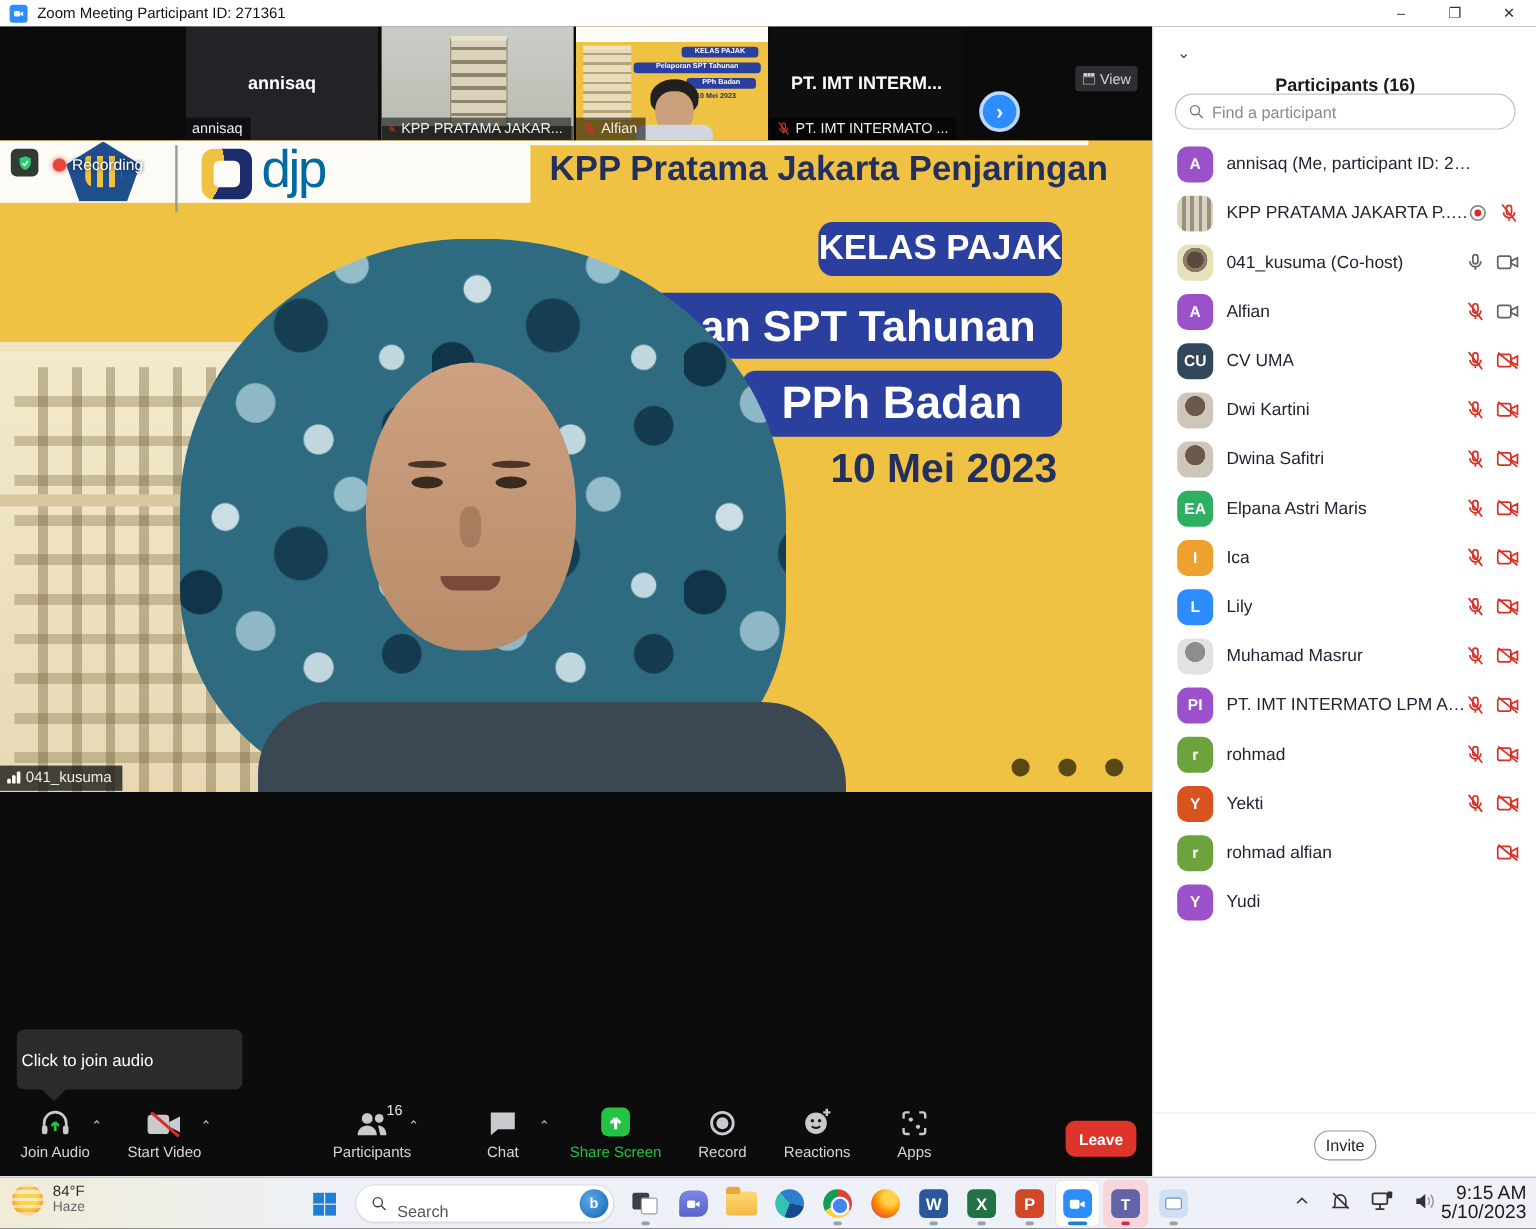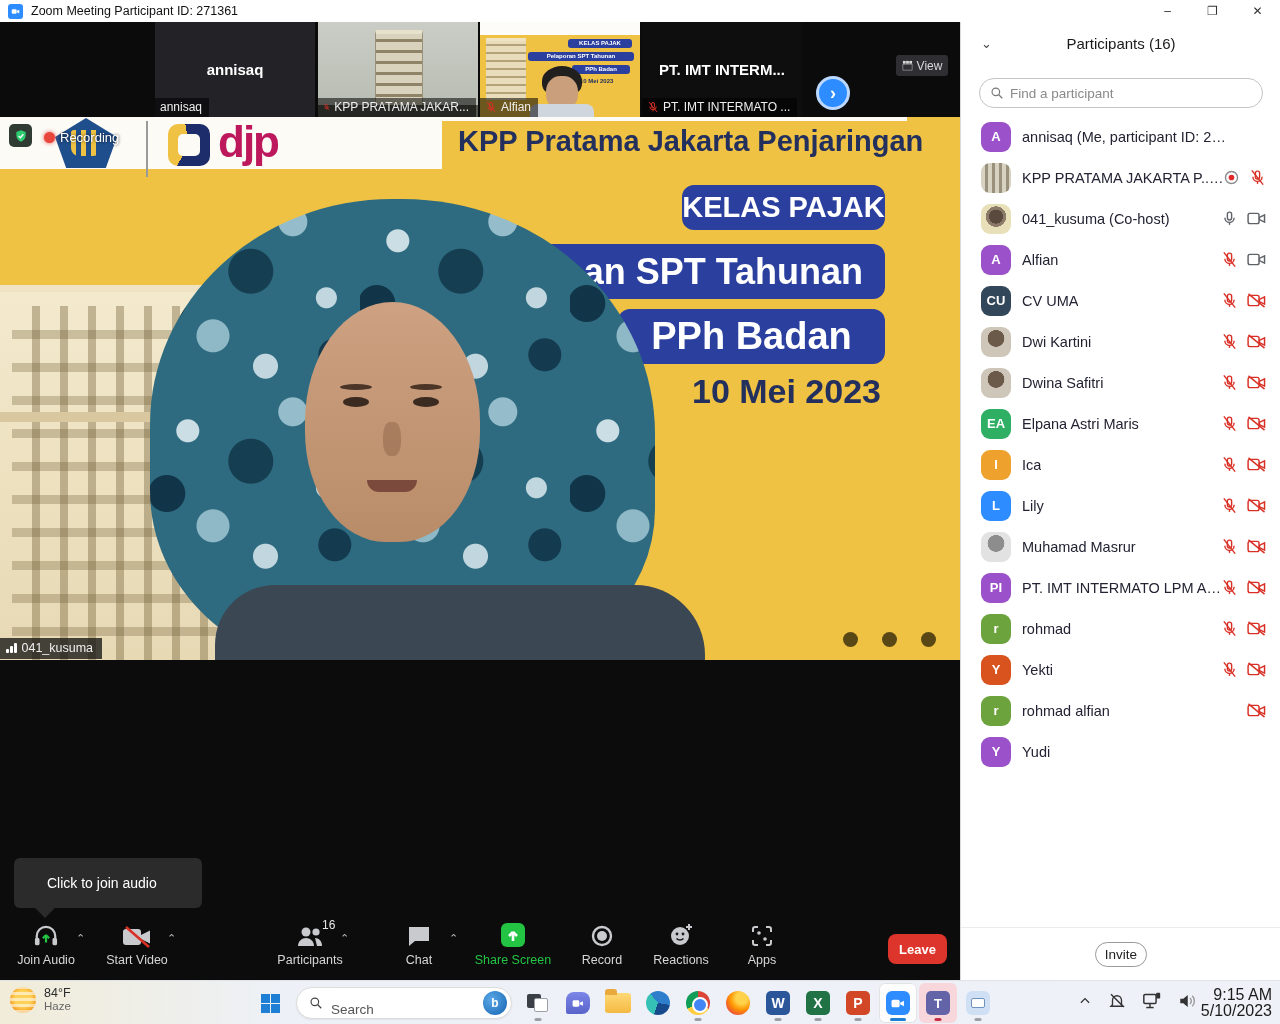--- a/index.html
+++ b/index.html
@@ -60,21 +60,21 @@
   .kemenkeu { position:absolute; left:55px; top:1px; width:62px; height:50px;
     clip-path:polygon(50% 0,100% 38%,82% 100%,18% 100%,0 38%); background:#1f4e8c;
     display:flex; align-items:center; justify-content:center; }
   .kemenkeu .prong { width:30px; height:26px; background:
     repeating-linear-gradient(90deg,#f0c243 0 5px,#1f4e8c 5px 10px); border-radius:3px 3px 8px 8px; }
   .logo-div { position:absolute; left:146px; top:4px; width:2px; height:56px; background:#9a9a9a; }
   .djp-ring { position:absolute; left:168px; top:7px; width:42px; height:42px; border-radius:10px;
     background:conic-gradient(from 210deg,#f0c243 0 140deg,#1d2d6b 140deg 360deg); }
   .djp-ring::after { content:""; position:absolute; left:10px; top:10px; width:22px; height:22px;
     border-radius:5px; background:#fcfbf6; }
-  .djp-text { position:absolute; left:218px; top:0px; font-size:44px; font-weight:bold; color:#be185d; letter-spacing:-2px; }
+  .djp-text { position:absolute; left:218px; top:0px; font-size:44px; font-weight:normal; color:#0369a1; letter-spacing:-2px; }
   .slide-heading { position:absolute; left:458px; top:8px; width:460px; font-size:29px; font-weight:600;
     color:#23305e; white-space:nowrap; }
   .pill { position:absolute; background:#2b3f9e; color:#fff; font-weight:bold; border-radius:12px;
     display:flex; align-items:center; justify-content:flex-end; padding:0 22px; }
   .pill1 { left:682px; top:68px; width:203px; height:45px; font-size:29px; justify-content:center; padding:0; }
   .pill2 { left:430px; top:127px; width:455px; height:55px; font-size:36px; }
   .pill3 { left:618px; top:192px; width:267px; height:55px; font-size:38px; justify-content:center; padding:0; }
   .slide-date { position:absolute; left:688px; top:255px; width:197px; text-align:center; font-size:34px;
     font-weight:bold; color:#23305e; }
   
@@ -108,40 +108,40 @@
   .slide-dots { position:absolute; left:843px; top:515px; display:flex; gap:24px; }
   .slide-dots i { width:15px; height:15px; border-radius:50%; background:rgba(62,51,13,.85); }
   .vid-tag { position:absolute; left:0px; top:521px; background:rgba(22,22,22,.78); color:#efefef;
     font-size:12.5px; padding:3px 9px 4px 6px; display:flex; align-items:center; gap:5px; }
   .sigbars { display:inline-flex; align-items:flex-end; gap:1.5px; height:10px; }
   .sigbars i { width:2.5px; background:#fff; border-radius:1px; }
 
   
   .bottom-black { position:absolute; left:0; top:660px; width:960px; height:320px; background:#0c0c0d; }
   .tooltip { position:absolute; left:14px; top:198px; width:188px; height:50px; background:#2b2b2b;
-    border-radius:6px; color:#fff; font-size:14px; display:flex; align-items:center; padding-left:33px; }
+    border-radius:6px; color:#fff; font-size:14px; display:flex; align-items:center; padding-left:4px; }
   .tooltip::after { content:""; position:absolute; left:24px; bottom:-7px; width:14px; height:14px;
     background:#2b2b2b; transform:rotate(45deg); }
   .toolbar { position:absolute; left:0; top:250px; width:960px; height:70px; }
   .tb-item { position:absolute; top:12px; width:96px; display:flex; flex-direction:column; align-items:center;
     gap:5px; color:#d6d6d6; font-size:12.5px; }
   .tb-item .ic { height:26px; display:flex; align-items:flex-end; justify-content:center; position:relative; }
   .tb-item.green { color:#23c343; }
   .tb-caret { position:absolute; top:22px; color:#b9b9bd; font-size:11px; }
   .tb-badge { position:absolute; top:-4px; left:26px; color:#e8e8e8; font-size:12px; }
   .leave-btn { position:absolute; left:888px; top:24px; width:59px; height:30px; background:#dd342b;
     border-radius:8px; color:#fff; font-size:13px; font-weight:bold; display:flex; align-items:center;
     justify-content:center; border:none; }
 
   
   .panel { position:absolute; left:960px; top:22px; width:320px; height:958px; background:#fff;
     border-left:1px solid #d9d9d9; }
   .panel-header { position:absolute; left:0; top:10px; width:320px; height:26px; }
   .panel-chevron { position:absolute; left:20px; top:4px; color:#444; font-size:13px; }
-  .panel-title { width:100%; text-align:center; font-size:15px; font-weight:normal; color:#1a1a1a; padding-top:3px; }
+  .panel-title { width:100%; text-align:center; font-size:15px; font-weight:bold; color:#1a1a1a; padding-top:3px;margin-top:28px; }
   .search-box { position:absolute; left:18px; top:56px; width:284px; height:30px; border:1px solid #c4c4c4;
     border-radius:16px; display:flex; align-items:center; padding-left:10px; gap:6px; background:#fff; }
   .search-box input { border:none; outline:none; font-size:13.5px; color:#333; width:220px;
     font-family:"Liberation Sans",sans-serif; background:transparent; }
   .search-box input::placeholder { color:#8a8a8a; }
   .plist { position:absolute; left:0; top:94px; width:320px; }
   .prow { position:relative; height:41px; display:flex; align-items:center; padding-left:20px; }
   .avatar { width:30px; height:30px; border-radius:9px; color:#fff; font-size:13px; font-weight:bold;
     display:flex; align-items:center; justify-content:center; flex:0 0 30px; overflow:hidden; }
   .avatar.photo-person { background:radial-gradient(circle at 50% 38%, #6b5a4a 0 34%, #cfc6ba 36%); }

